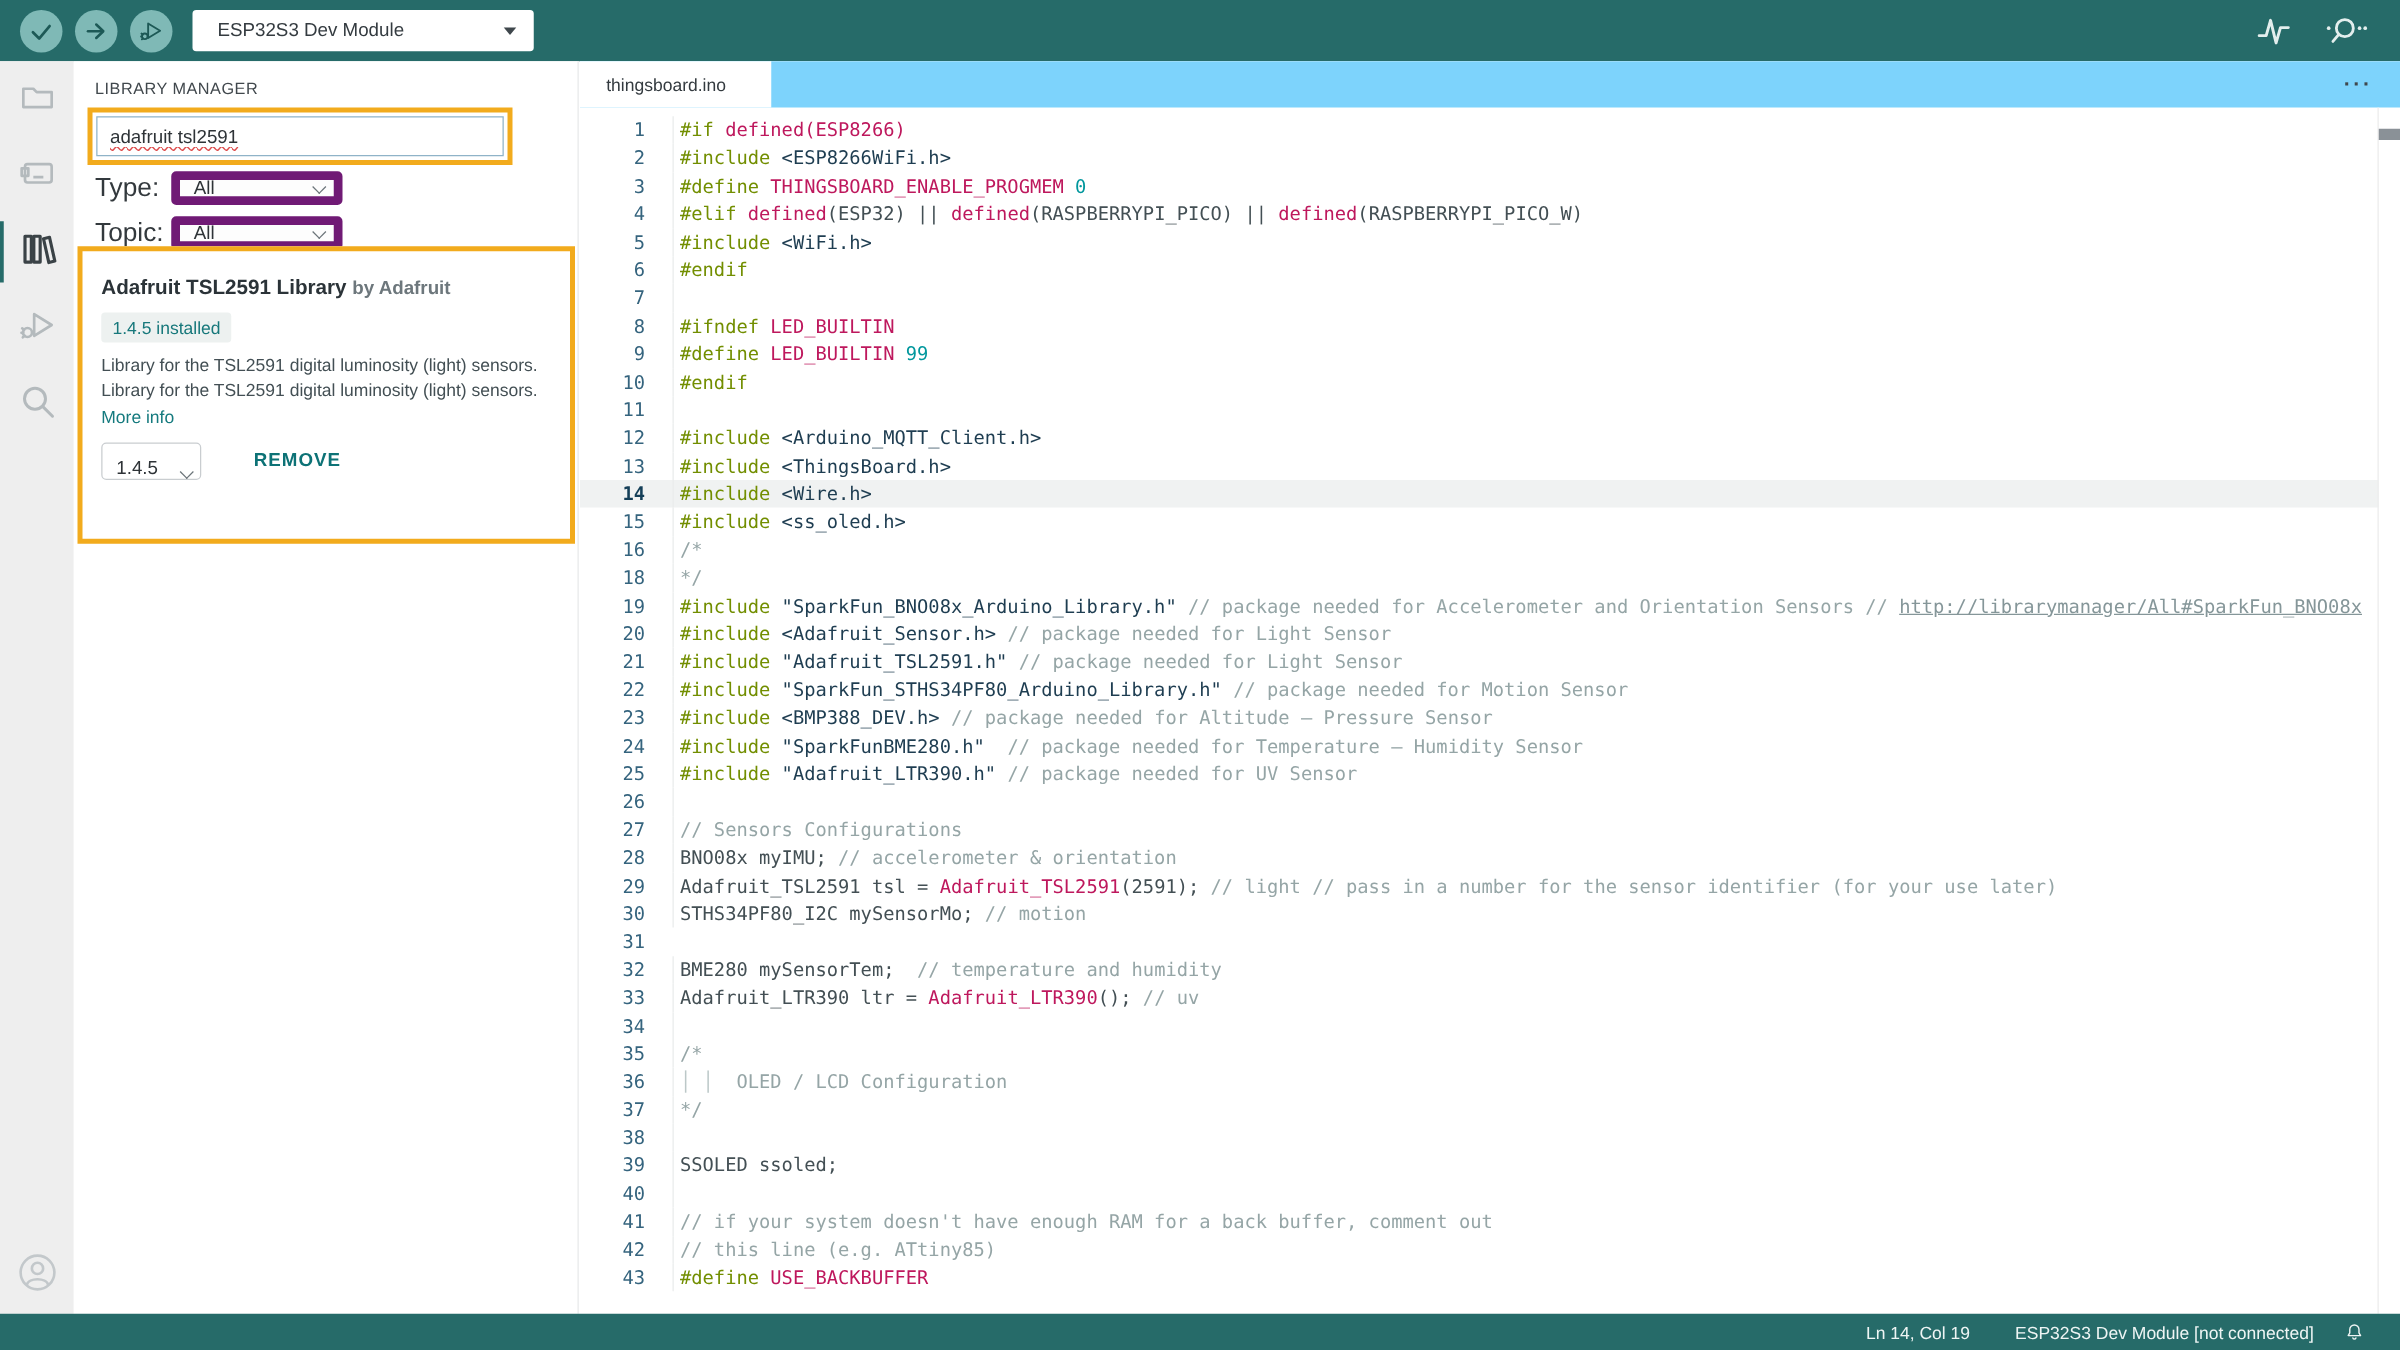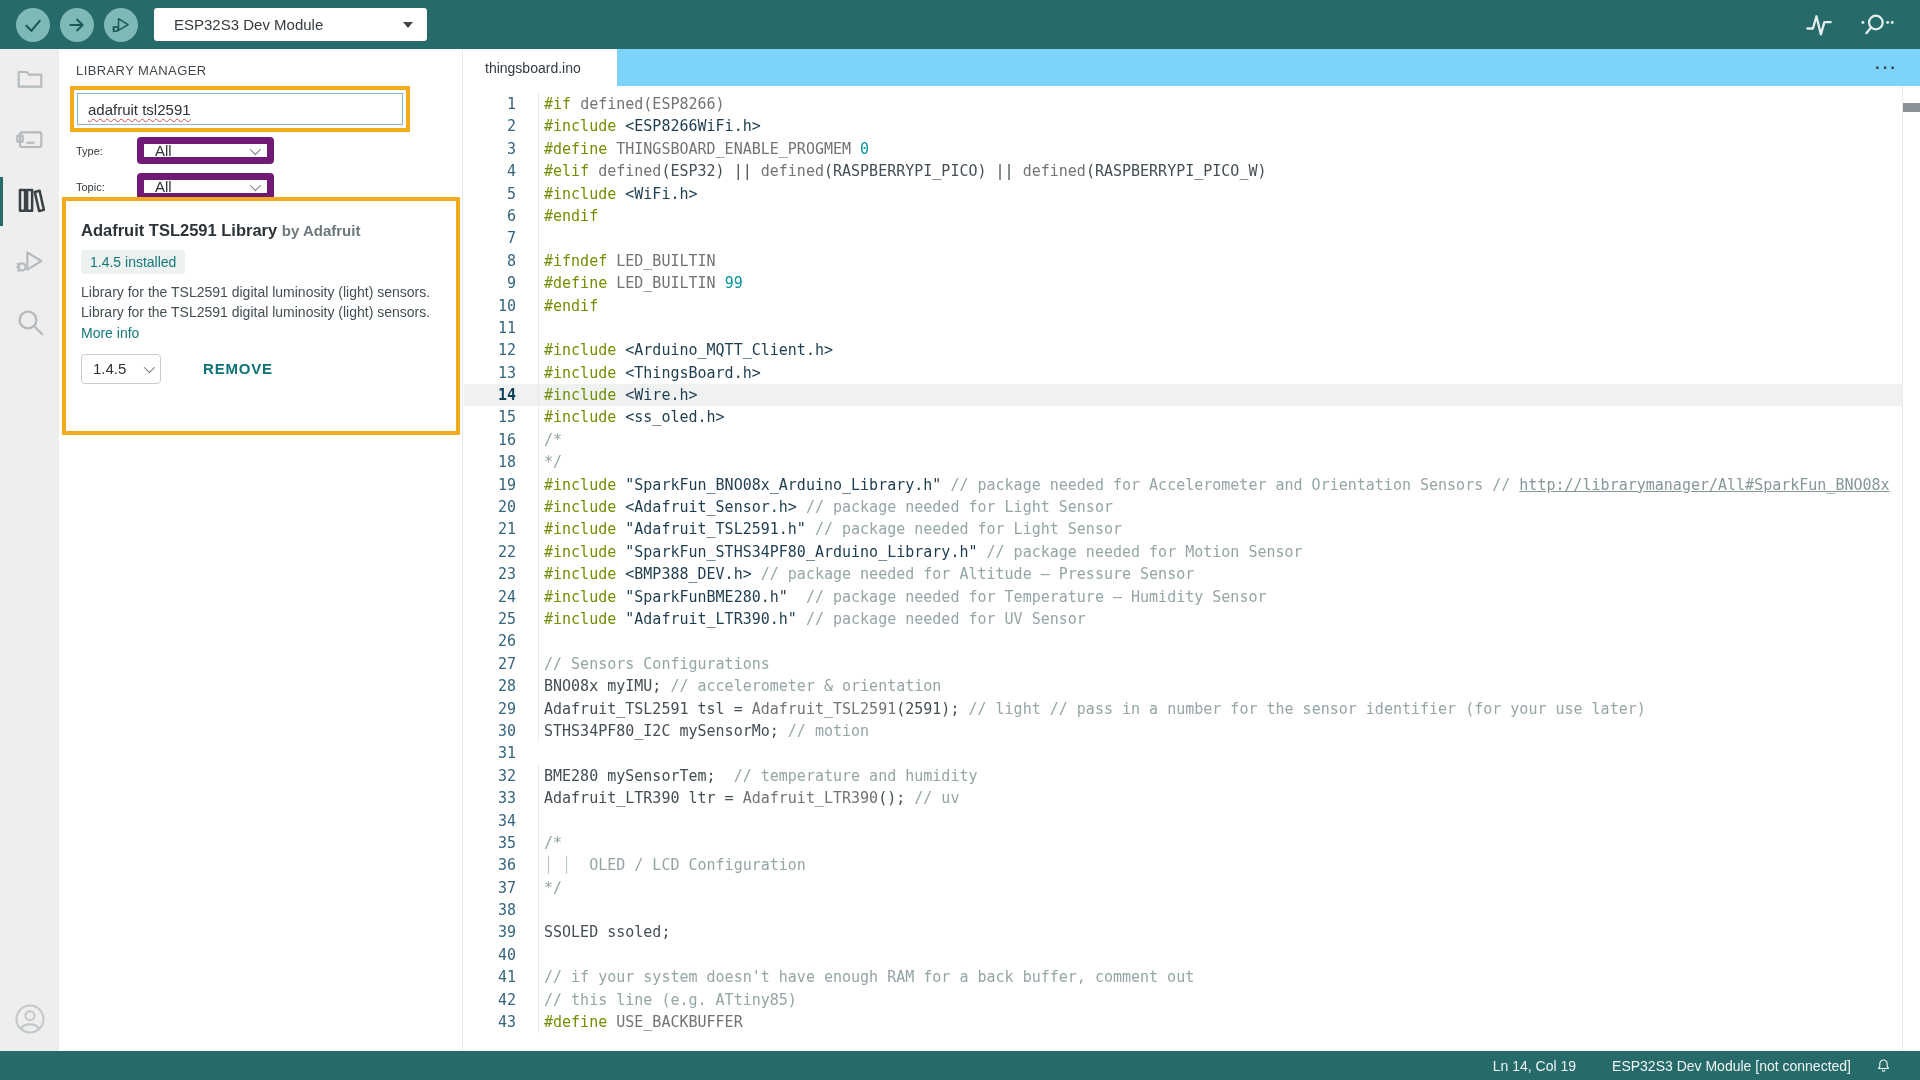--- a/index.html
+++ b/index.html
@@ -34,56 +34,56 @@
            border-right:1px solid #e7e9ea;box-sizing:border-box;}
   .sb-header{padding:14px 0 0 17px;font-size:13px;color:#41484d;letter-spacing:.4px;}
   .annotation{border:4px solid #f2ab1d;box-sizing:border-box;position:absolute;background:#fff;}
   .anno-search{left:11px;top:37px;width:340px;height:46px;padding:3px;}
   .search-box{width:100%;height:100%;border:1px solid #8fb3c8;box-sizing:border-box;display:flex;
               align-items:center;padding:0 10px;font-size:15px;color:#2e3337;cursor:text;background:#fff;}
   .squiggle{text-decoration-line:underline;text-decoration-style:wavy;text-decoration-color:#dd4b4b;
             text-decoration-thickness:1px;text-underline-offset:3px;}
   .filters{position:absolute;top:88px;left:0;right:0;}
   .filter-row{display:flex;align-items:center;margin:0 0 9px 17px;}
-  .filter-label{width:61px;font-size:11px;color:#33393d;}
+  .filter-label{width:61px;font-size:21px;color:#33393d;}
   .fake-select{width:137px;height:27px;border:7px solid #701a75;border-radius:4px;background:#fdfdfd;
                display:flex;align-items:center;padding:0 9px 0 11px;font-size:15px;color:#2e3337;
                box-sizing:border-box;cursor:pointer;}
   .chev{width:7px;height:7px;border-right:1.6px solid #6b7479;border-bottom:1.6px solid #6b7479;
         transform:rotate(45deg) translateY(-2px);margin-left:auto;flex:none;}
   .anno-card{left:3px;top:148px;width:398px;height:238px;padding:12px 15px;}
   .card-title{font-size:16.5px;font-weight:bold;color:#2b3338;margin-top:8px;}
   .card-by{font-size:15px;font-weight:bold;color:#6d777c;}
   .badge{display:inline-block;margin-top:10px;padding:4px 9px;background:#edf1f0;border-radius:3px;
          font-size:14px;color:#17787b;}
   .card-desc{margin-top:9px;font-size:14px;color:#434f54;line-height:1.42;width:370px;}
   .more-info{font-size:14px;color:#157a7e;cursor:pointer;margin-top:2px;}
   .card-controls{display:flex;align-items:center;margin-top:13px;}
   .version-select{width:80px;height:30px;border:1px solid #c9cdd0;border-radius:4px;background:#fff;
-                  display:flex;align-items:center;padding:0 8px 0 11px;font-size:15px;color:#2e3337;
+                  display:flex;align-items:flex-end;padding:0 8px 0 11px;font-size:15px;color:#2e3337;
                   box-sizing:border-box;cursor:pointer;}
   .remove-btn{margin-left:42px;font-size:15px;font-weight:bold;letter-spacing:.8px;color:#0d7276;
               background:none;border:none;cursor:pointer;font-family:inherit;padding:0;}
 
   
   .editor{position:absolute;top:49px;left:464px;right:0;bottom:29px;background:#fff;}
   .tabbar{height:37px;background:#7dd3fc;display:flex;}
   .tab{width:153px;background:#fff;display:flex;align-items:center;padding-left:21px;
        font-size:14px;color:#333a3f;box-sizing:border-box;cursor:pointer;}
   .tab-dots{margin-left:auto;margin-right:22px;align-self:center;color:#3f474c;font-size:17px;
             font-weight:bold;letter-spacing:2px;cursor:pointer;line-height:1;}
   .code{position:absolute;top:37px;left:0;right:17px;bottom:0;overflow:hidden;padding-top:7px;
         font-family:"DejaVu Sans Mono",monospace;font-size:15px;}
   .code-line{height:22.4px;line-height:22.4px;display:flex;white-space:pre;}
   .ln{width:52px;text-align:right;color:#35647e;flex:none;}
   .lc{margin-left:22px;border-left:1px solid #e9ebeb;padding-left:5px;}
   .code-line.hl{background:#f0f2f2;}
   .code-line.hl .ln{color:#143f58;font-weight:bold;}
   .c-pp{color:#728E00;}
-  .c-fn{color:#737373;text-align:center;}
+  .c-fn{color:#be185d;text-align:center;}
   .c-str{color:#1e3d51;}
   .c-num{color:#00979D;}
   .c-com{color:#95a5a6;}
   .c-txt{color:#434f54;}
   .c-link{color:#859699;text-decoration:underline;}
   .c-g{color:#bcc8c8;}
   .scrollbar{position:absolute;top:37px;right:0;width:17px;bottom:0;border-left:1px solid #ebebeb;}
   .scroll-thumb{position:absolute;top:17px;left:0;right:0;height:9px;background:#8a9197;cursor:pointer;}
 
   

